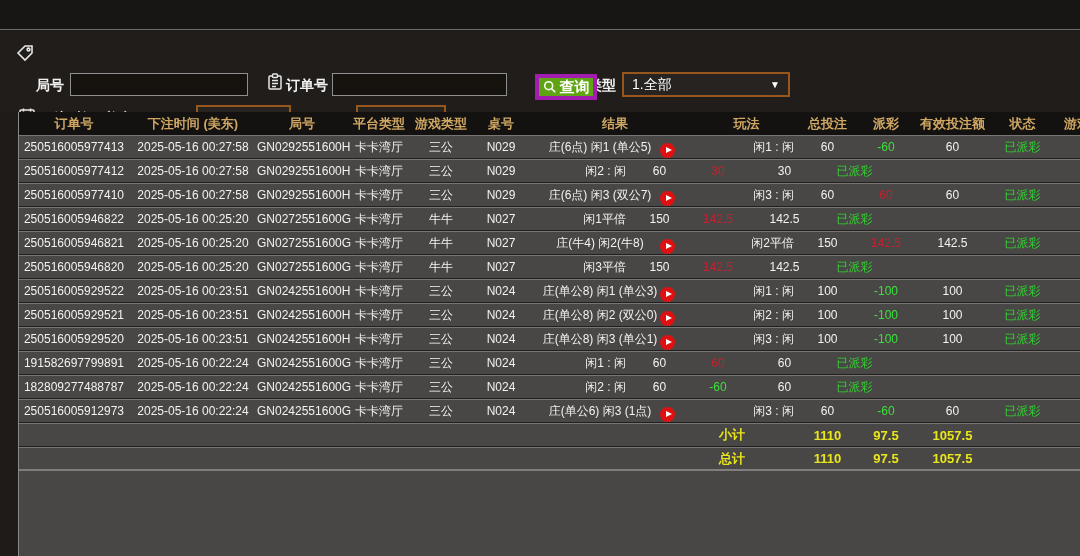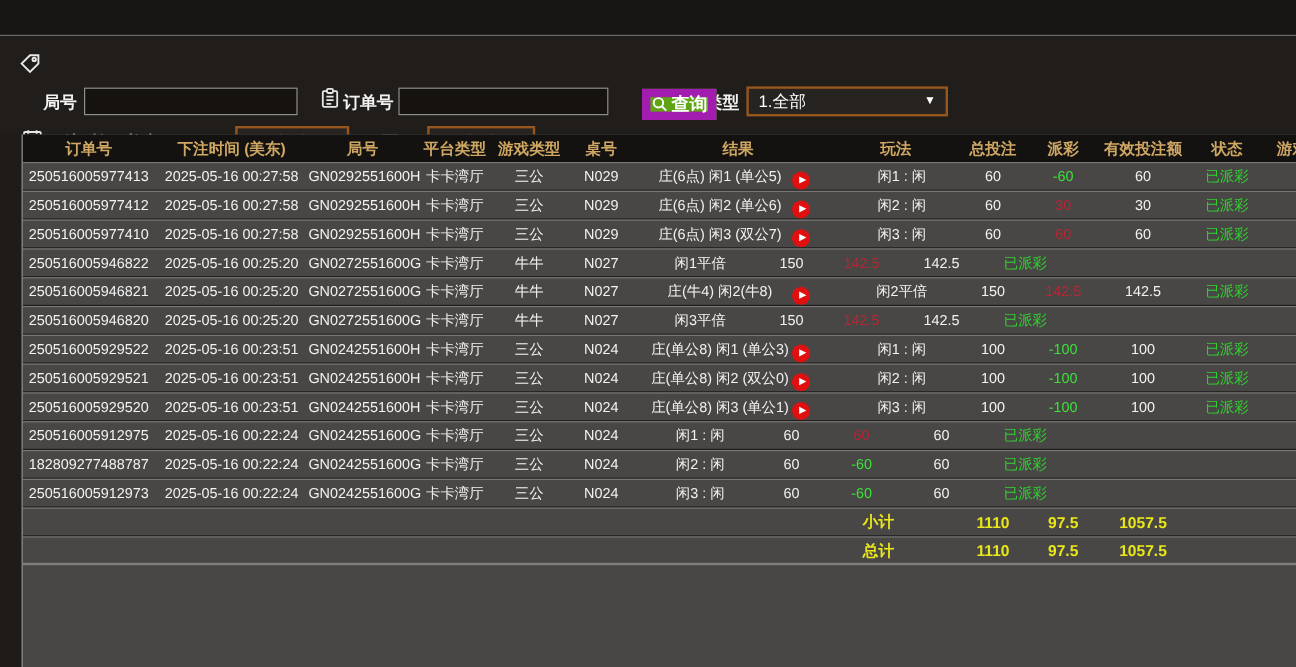--- a/index.html
+++ b/index.html
@@ -20,35 +20,35 @@
 
   
   .filters{position:absolute;left:0;top:31px;width:1080px;height:81px;background:#201d1a;}
   .flabel{position:absolute;font-size:14px;font-weight:bold;color:#f2f2f2;line-height:20px;}
   .ficon{position:absolute;width:18px;height:18px;color:#e8e8e8;}
   .ficon svg{width:100%;height:100%;display:block;}
   .tinput{position:absolute;height:23px;background:#16130f;border:1px solid #8f8f8f;color:#fff;font-size:13px;padding:0 6px;outline:none;}
   .dropdown{position:absolute;height:25px;background:#262320;border:2px solid var(--picker_border);color:#fff;font-weight:bold;font-size:13px;display:flex;align-items:center;justify-content:center;gap:7px;cursor:pointer;}
   .dropdown .arrow{font-size:10px;color:#fff;}
   .dd-platform{justify-content:space-between;padding:0 8px;font-weight:normal;font-size:14px;}
-  .querybtn{position:absolute;left:535px;top:43px;width:62px;height:26px;background:var(--button_green);border:7px solid #a21caf;color:#fff;font-weight:bold;font-size:15px;display:flex;align-items:center;justify-content:center;gap:3px;cursor:pointer;}
+  .querybtn{position:absolute;left:535px;top:43px;width:62px;height:26px;background:var(--button_green);border:4px solid #a21caf;color:#fff;font-weight:bold;font-size:15px;display:flex;align-items:center;justify-content:center;gap:3px;cursor:pointer;}
   .querybtn svg{width:14px;height:14px;}
 
   
   .table-clip{position:absolute;left:18px;top:112px;width:1062px;height:444px;overflow:hidden;background:#494745;border-left:1px solid #8a8a8a;}
   .table-inner{width:1110px;}
   .thead{display:flex;height:23px;background:#131211;align-items:center;}
   .th{font-size:13px;font-weight:bold;color:var(--header_gold);text-align:center;overflow:hidden;white-space:nowrap;}
   .tr{display:flex;height:24px;align-items:center;background:#494745;border-top:1px solid rgba(165,165,165,0.5);border-bottom:1px solid #22201e;}
   .td{font-size:12px;color:#f2f2f2;text-align:center;white-space:nowrap;overflow:visible;}
   .c0{width:110px}.c1{width:128px}.c2{width:90px}.c3{width:64px}.c4{width:60px}
   .c5{width:60px}.c6{width:168px}.c7{width:95px}.c8{width:67px}.c9{width:50px}
   .c10{width:83px}.c11{width:57px}.c12{width:78px}
   .result-cell{position:relative;padding-right:30px;}
-  .play-cell{text-align:center;padding-left:10px;}
+  .play-cell{text-align:right;padding-left:10px;}
   .play-btn{position:absolute;right:24px;top:4px;width:15px;height:15px;border-radius:50%;background:#e01010;display:flex;align-items:center;justify-content:center;cursor:pointer;}
   .play-tri{width:0;height:0;border-left:6px solid #fff;border-top:3.5px solid transparent;border-bottom:3.5px solid transparent;margin-left:2px;}
   .pay-pos{color:var(--win_red);}
   .pay-neg{color:var(--loss_green);}
   .status{color:var(--status_green);}
   .sum-row{display:flex;height:24px;align-items:center;background:#494745;border-top:1px solid rgba(165,165,165,0.5);border-bottom:1px solid #22201e;color:var(--total_yellow);font-weight:bold;font-size:13px;}
   .sum-row.last{border-bottom:2px solid rgba(165,165,165,0.6);}
   .sum-spacer{width:680px;}
   .sum-label{width:95px;text-align:left;padding-left:20px;}
   .sum-val{text-align:center;}
@@ -167,26 +167,20 @@
     <div class="td c12"></div>
   </div>
 
   <div class="tr">
     <div class="td c0">250516005977412</div>
     <div class="td c1">2025-05-16 00:27:58</div>
     <div class="td c2">GN0292551600H</div>
     <div class="td c3">卡卡湾厅</div>
     <div class="td c4">三公</div>
     <div class="td c5">N029</div>
-    <div class="td c6 result-cell">
-      <span>庄(6点) 闲2 (单公6)</span>
-      <span class="play-btn">
-              <span class="play-tri"></span>
-            </span>
-    </div>
     <div class="td c7 play-cell">闲2 : 闲</div>
     <div class="td c8">60</div>
     <div class="td c9 payout pay-pos">30</div>
     <div class="td c10">30</div>
     <div class="td c11 status">已派彩</div>
     <div class="td c12"></div>
   </div>
 
   <div class="tr">
     <div class="td c0">250516005977410</div>
@@ -317,21 +311,21 @@
     </div>
     <div class="td c7 play-cell">闲3 : 闲</div>
     <div class="td c8">100</div>
     <div class="td c9 payout pay-neg">-100</div>
     <div class="td c10">100</div>
     <div class="td c11 status">已派彩</div>
     <div class="td c12"></div>
   </div>
 
   <div class="tr">
-    <div class="td c0">250516005912975</div>
+    <div class="td c0">191582697799891</div>
     <div class="td c1">2025-05-16 00:22:24</div>
     <div class="td c2">GN0242551600G</div>
     <div class="td c3">卡卡湾厅</div>
     <div class="td c4">三公</div>
     <div class="td c5">N024</div>
     <div class="td c7 play-cell">闲1 : 闲</div>
     <div class="td c8">60</div>
     <div class="td c9 payout pay-pos">60</div>
     <div class="td c10">60</div>
     <div class="td c11 status">已派彩</div>
@@ -353,20 +347,26 @@
     <div class="td c12"></div>
   </div>
 
   <div class="tr">
     <div class="td c0">250516005912973</div>
     <div class="td c1">2025-05-16 00:22:24</div>
     <div class="td c2">GN0242551600G</div>
     <div class="td c3">卡卡湾厅</div>
     <div class="td c4">三公</div>
     <div class="td c5">N024</div>
+    <div class="td c6 result-cell">
+      <span>庄(单公6) 闲3 (1点)</span>
+      <span class="play-btn">
+              <span class="play-tri"></span>
+            </span>
+    </div>
     <div class="td c7 play-cell">闲3 : 闲</div>
     <div class="td c8">60</div>
     <div class="td c9 payout pay-neg">-60</div>
     <div class="td c10">60</div>
     <div class="td c11 status">已派彩</div>
     <div class="td c12"></div>
   </div>
 </div>
     <div class="sum-row">
       <div class="sum-spacer"></div>

